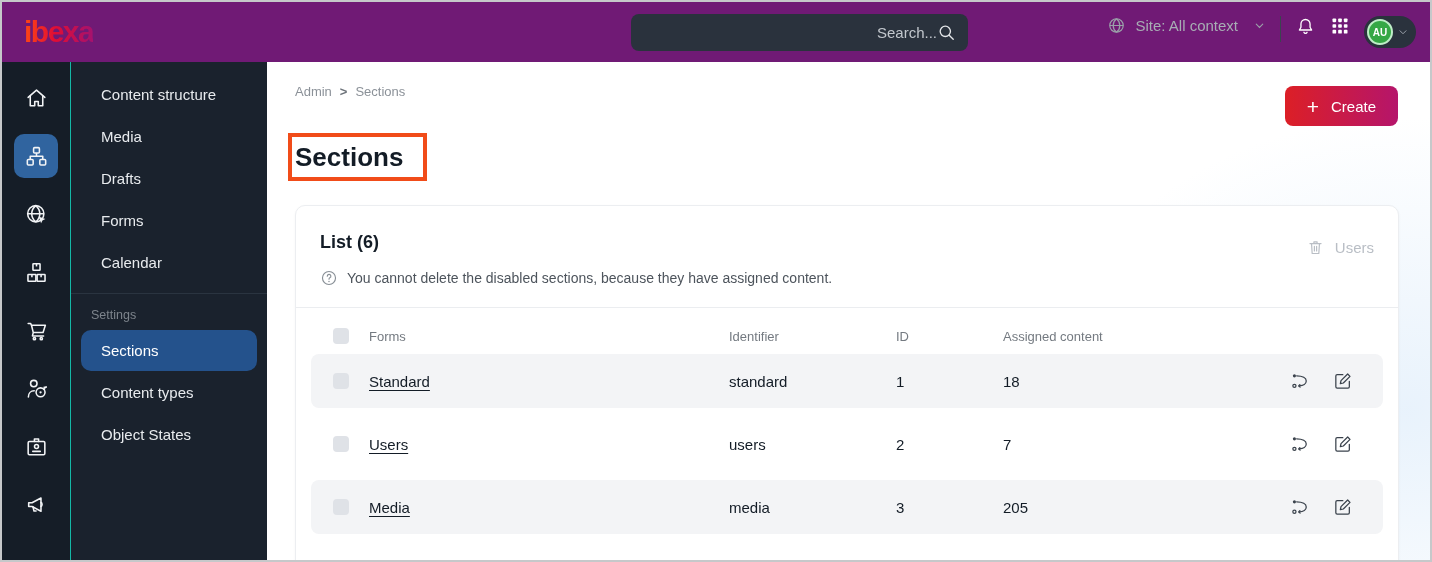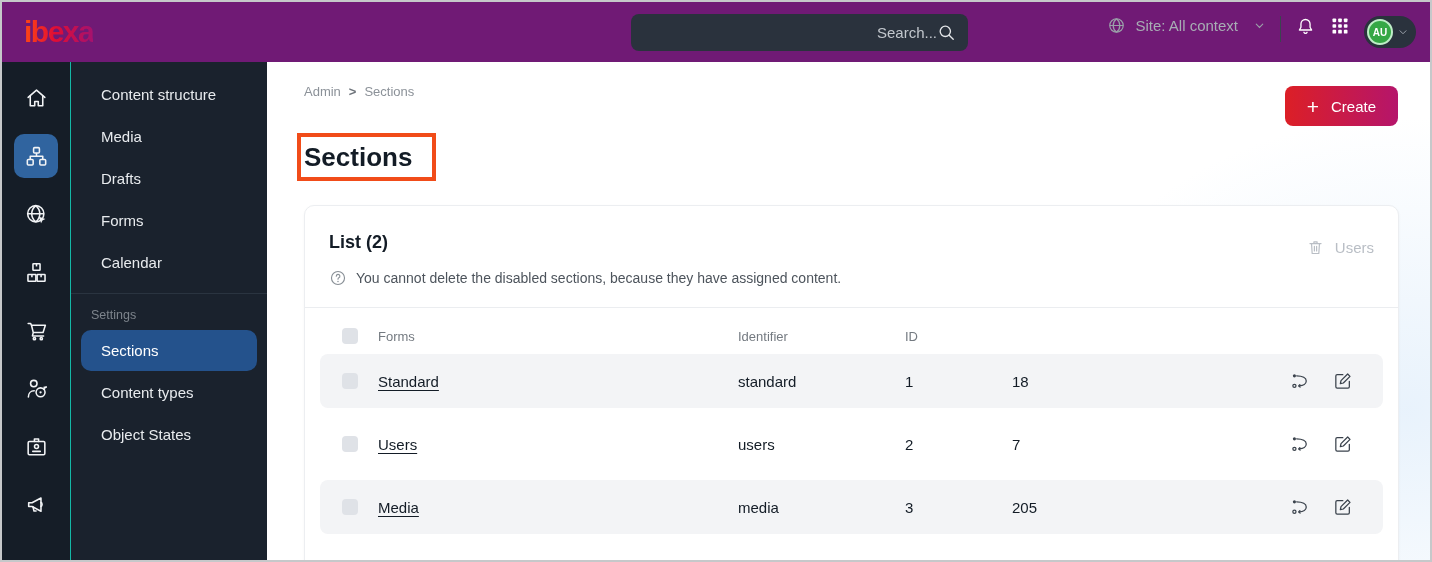--- a/index.html
+++ b/index.html
@@ -30,21 +30,21 @@
   .rail-item { width:44px; height:44px; border-radius:10px; display:flex; align-items:center; justify-content:center; color:#f2f4f6; cursor:pointer; }
   .rail-item.active { background:#30649f; }
   .menu-panel { width:197px; background:#1a222d; border-left:1px solid #14b8a6; flex-shrink:0; padding-top:12px; }
   .menu-item { color:#e8ebee; font-size:15px; padding:12px 10px 12px 20px; margin:0 10px 1px 10px; border-radius:10px; cursor:pointer; }
   .menu-item.active { background:#24528c; color:#fff; }
   .menu-sep { border-top:1px solid #2a3440; margin:10px 0 10px 0; }
   .menu-group-label { color:#7d848c; font-size:12.5px; padding:4px 20px 8px 20px; }
 
   
   .main { flex:1; position:relative; background:
-          radial-gradient(520px 420px at 98% 70%, rgba(205,227,248,.45), rgba(205,227,248,0) 70%), #fff; overflow:hidden;margin-left:9px; }
+          radial-gradient(520px 420px at 98% 70%, rgba(205,227,248,.45), rgba(205,227,248,0) 70%), #fff; overflow:hidden; }
   .breadcrumb { position:absolute; left:28px; top:22px; font-size:13px; color:#8b9198; display:flex; gap:8px; align-items:center; }
   .breadcrumb .crumb-link { cursor:pointer; }
   .create-btn { position:absolute; right:32px; top:24px; height:40px; padding:0 22px; border:none; border-radius:8px;
                 background:linear-gradient(90deg,#dc1f26 0%,#b5156b 100%); color:#fff; font-size:15px;
                 display:flex; align-items:center; gap:12px; cursor:pointer; font-family:inherit; }
   .create-plus { font-size:21px; font-weight:300; line-height:1; }
   .page-title { position:absolute; left:28px; top:80px; font-size:26px; font-weight:bold; color:#131c26; }
   .annotation-box { position:absolute; left:21px; top:71px; width:139px; height:48px; border:4px solid #f14c19; pointer-events:none; }
 
   
@@ -219,21 +219,21 @@
       <button class="create-btn">
         <span class="create-plus">+</span>
         <span>Create</span>
       </button>
 
       <h1 class="page-title">Sections</h1>
       <div class="annotation-box"></div>
 
       <div class="card">
         <div class="card-head">
-          <div class="card-title">List (2)</div>
+          <div class="card-title">List (6)</div>
           <button class="delete-btn">
             <span class="icon">
               <svg width="19" height="19" viewBox="0 0 24 24" fill="none" stroke="#b9bec5" stroke-width="1.5" stroke-linecap="round" stroke-linejoin="round">
                 <path d="M5 7h14M10 7V4.8h4V7M7 7l.8 12.6h8.4L17 7"></path>
                   <path d="M10.6 10.6v5.8M13.4 10.6v5.8"></path>
               </svg>
             </span>
             <span>Users</span>
           </button>
         </div>
@@ -250,20 +250,21 @@
         </div>
 
         <div class="card-divider"></div>
 
         <div class="thead">
           <div class="checkbox"></div>
           <div></div>
           <div>Forms</div>
           <div>Identifier</div>
           <div>ID</div>
+          <div>Assigned content</div>
           <div></div>
         </div>
 
         <div class="trow shaded">
           <div class="checkbox"></div>
           <div></div>
           <div class="cell-name"><a>Standard</a></div>
           <div>standard</div>
           <div>1</div>
           <div>18</div>

